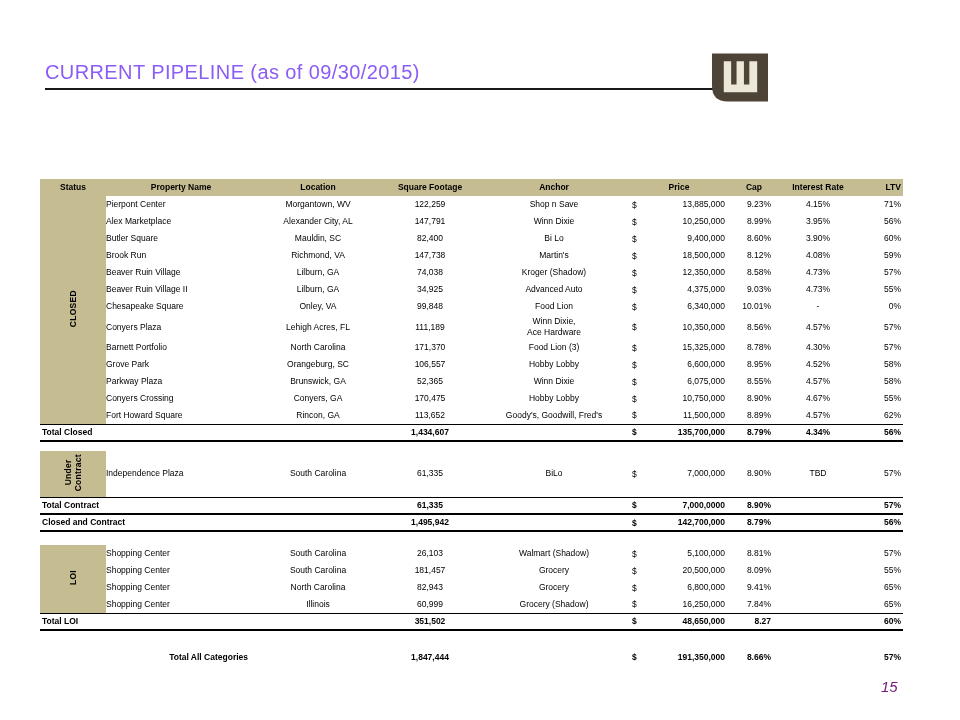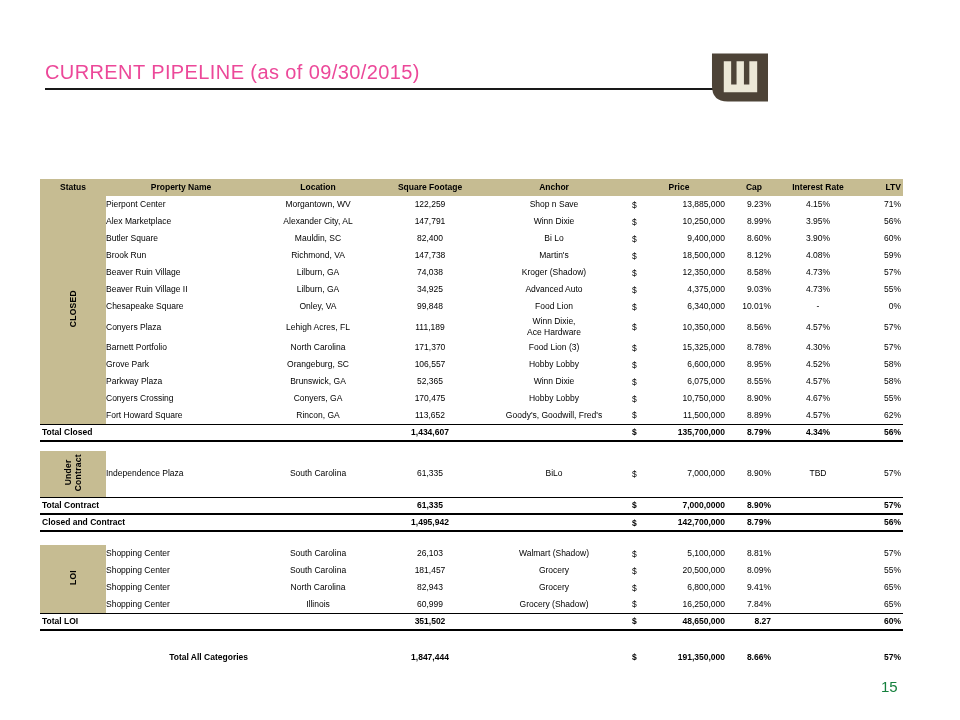--- a/index.html
+++ b/index.html
@@ -1,20 +1,20 @@
 <!DOCTYPE html>
 <html><head>
 <meta charset="utf-8">
 <style>
   * { margin:0; padding:0; box-sizing:border-box; }
   html,body { width:960px; height:720px; background:#ffffff; font-family:"Liberation Sans",sans-serif; position:relative; overflow:hidden; }
 
   
   .slide-header { position:absolute; left:45px; top:61px; width:668px; border-bottom:2.2px solid #191919; padding-bottom:4px; }
-  .slide-title { font-size:20px; color:#ec4899; letter-spacing:.4px; font-weight:400; }
+  .slide-title { font-size:20px; color:#8b5cf6; letter-spacing:.4px; font-weight:400; }
 
   
   .logo { position:absolute; left:711px; top:53px; width:226px; display:flex; gap:7px; align-items:flex-start; }
   .logo-mark { flex:0 0 auto; }
   .logo-text { padding-top:1px; }
   .brand { font-size:27px; font-weight:800; letter-spacing:1.6px; color:#4d4337; line-height:1; white-space:nowrap; }
   .brand-rule { height:3.5px; background:#4d4337; margin:3px 0 3px; width:157px; }
   .tagline { font-size:8.4px; font-weight:bold; letter-spacing:1.25px; color:#4d4337; white-space:nowrap; }
 
   
@@ -48,21 +48,21 @@
   tr.grand-row { height:20px; }
   tr.grand-row td { font-weight:bold; border:none; }
   tr.grand-row .t-label { text-align:right; padding-right:8px; }
 
   tr.spacer-row td { border:none; padding:0; }
   tr.spacer-row.s1 td { height:10px; }
   tr.spacer-row.s2 td { height:14px; }
   tr.spacer-row.s3 td { height:17px; }
 
   
-  .page-number { position:absolute; left:881px; top:678px; font-size:15px; color:#15803d; }
+  .page-number { position:absolute; left:881px; top:678px; font-size:15px; color:#701a75;font-style:italic; }
 </style>
 </head>
 <body>
 
 <div class="slide-header">
   <div class="slide-title">CURRENT PIPELINE (as of 09/30/2015)</div>
 </div>
 
 <div class="logo">
   <div class="logo-mark">

